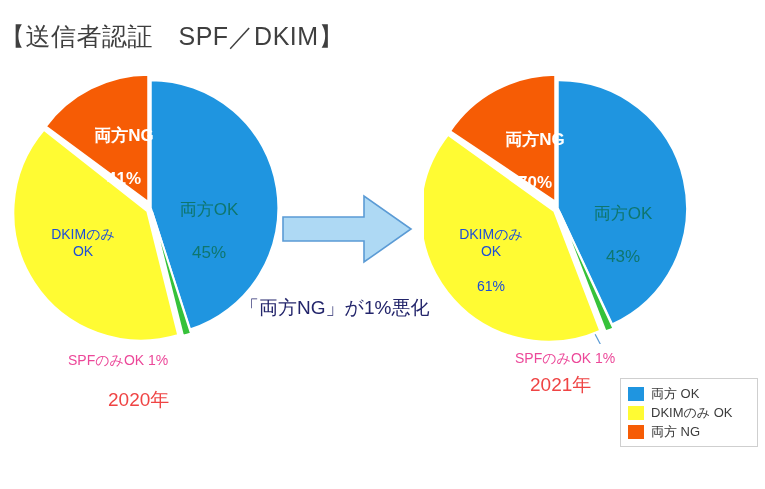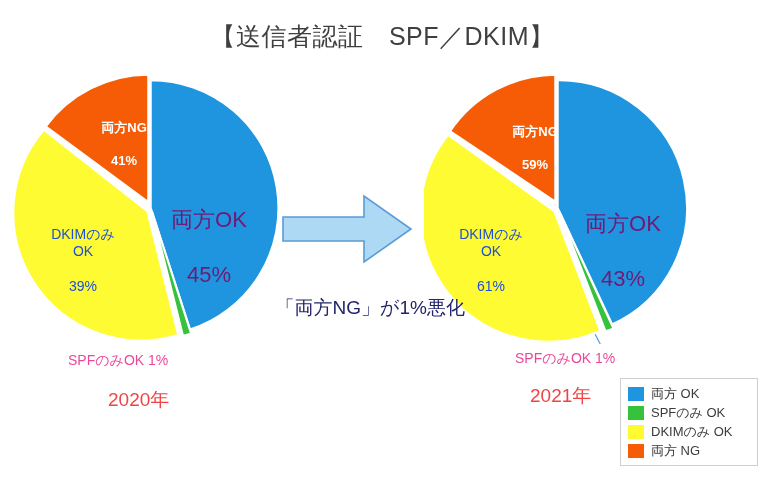--- a/index.html
+++ b/index.html
@@ -17,21 +17,21 @@
     height: 489px;
     background: #ffffff;
     overflow: hidden;
   }
   
   #chart-title {
     position: absolute;
     left: 0;
     top: 20px;
     width: 765px;
-    text-align: center;
+    text-align: left;
     font-size: 25px;
     letter-spacing: 0.5px;
     color: #3f3f3f;
     white-space: pre;
   }
   
   .pie-svg {
     position: absolute;
     top: 0;
     left: 0;
@@ -46,22 +46,22 @@
   .slice-label {
     position: absolute;
     text-align: center;
     line-height: 1.25;
     white-space: pre-line;
     pointer-events: none;
   }
   .slice-label .lab-name { display: block; }
   .slice-label .lab-val  { display: block; }
 
-  .lab-on-blue   { color: #701a75; font-size: 22px; }
-  .lab-on-orange { color: #ffffff; font-size: 13px; font-weight: bold; }
+  .lab-on-blue   { color: #0f766e; font-size: 17px; }
+  .lab-on-orange { color: #ffffff; font-size: 17px; font-weight: bold; }
   .lab-on-yellow { color: #1d4ed8; font-size: 14px; }
   .lab-outside   { color: #ec4899; font-size: 14px; white-space: nowrap; }
 
   
   #lbl-l-both-ok   { left: 166px; top: 178px; width: 86px; }
   #lbl-l-both-ng   { left: 78px;  top: 104px; width: 92px; }
   #lbl-l-dkim-ok   { left: 32px;  top: 208px; width: 102px; }
   #lbl-l-spf-ok    { left: 68px;  top: 352px; width: 150px; text-align: left; }
 
   
@@ -71,36 +71,36 @@
   #lbl-r-spf-ok    { left: 515px; top: 350px; width: 150px; text-align: left; }
 
   
   .year-caption {
     position: absolute;
     font-size: 19px;
     color: #ef4444;
     white-space: nowrap;
   }
   #year-left  { left: 108px; top: 387px; }
-  #year-right { left: 530px; top: 383px; }
+  #year-right { left: 530px; top: 372px; }
 
   
   #arrow-block {
     position: absolute;
     left: 281px;
     top: 193px;
     width: 133px;
     height: 72px;
   }
   #center-note {
     position: absolute;
     left: 240px;
     top: 295px;
     width: 225px;
-    text-align: right;
+    text-align: left;
     font-size: 19px;
     color: #23256b;
     white-space: nowrap;
   }
   
   #legend {
     position: absolute;
     left: 620px;
     top: 378px;
     width: 138px;
@@ -153,21 +153,20 @@
   </div>
 
   <div class="slice-label lab-on-orange" id="lbl-l-both-ng">
     <span class="lab-name">両方NG</span>
     <span class="lab-val">41%</span>
   </div>
 
   <div class="slice-label lab-on-yellow" id="lbl-l-dkim-ok">
     <span class="lab-name">DKIMのみ
 OK</span>
-    <span class="lab-val">39%</span>
   </div>
 
   <div class="slice-label lab-outside" id="lbl-l-spf-ok">SPFのみOK 1%</div>
 
   <div class="year-caption" id="year-left">2020年</div>
 
   <div id="pie-right-block" class="pie-block">
     <svg class="pie-svg" width="276" height="272" viewBox="0 0 276 272">
 
       <path d="M 171 262 L 182 283" stroke="#5b9bd5" stroke-width="1.2" fill="none"></path>
@@ -182,21 +181,21 @@
     </svg>
   </div>
 
   <div class="slice-label lab-on-blue" id="lbl-r-both-ok">
     <span class="lab-name">両方OK</span>
     <span class="lab-val">43%</span>
   </div>
 
   <div class="slice-label lab-on-orange" id="lbl-r-both-ng">
     <span class="lab-name">両方NG</span>
-    <span class="lab-val">59%</span>
+    <span class="lab-val">70%</span>
   </div>
 
   <div class="slice-label lab-on-yellow" id="lbl-r-dkim-ok">
     <span class="lab-name">DKIMのみ
 OK</span>
     <span class="lab-val">61%</span>
   </div>
 
   <div class="slice-label lab-outside" id="lbl-r-spf-ok">SPFのみOK 1%</div>
 
@@ -207,24 +206,20 @@
       <path d="M 2 24 L 83 24 L 83 3 L 130 36 L 83 69 L 83 48 L 2 48 Z" fill="#aed9f4" stroke="#5b9bd5" stroke-width="1.6" stroke-linejoin="miter"></path>
     </svg>
   </div>
 
   <div id="center-note">「両方NG」が1%悪化</div>
 
   <div id="legend">
     <div class="legend-item">
       <span class="legend-swatch" style="background:#1f95e0"></span>
       <span class="legend-text">両方 OK</span>
-    </div>
-    <div class="legend-item">
-      <span class="legend-swatch" style="background:#36c23a"></span>
-      <span class="legend-text">SPFのみ OK</span>
     </div>
     <div class="legend-item">
       <span class="legend-swatch" style="background:#fffb33"></span>
       <span class="legend-text">DKIMのみ OK</span>
     </div>
     <div class="legend-item">
       <span class="legend-swatch" style="background:#f65c05"></span>
       <span class="legend-text">両方 NG</span>
     </div>
   </div>

